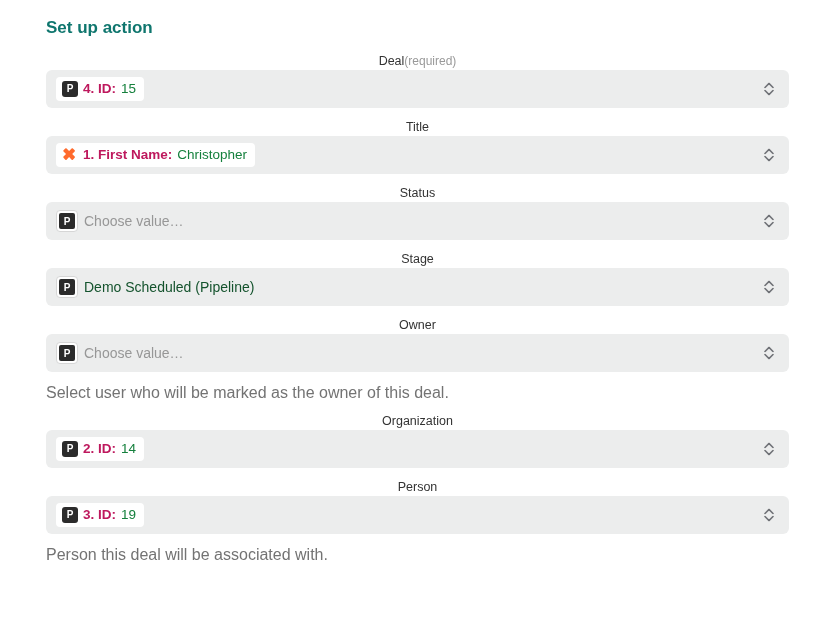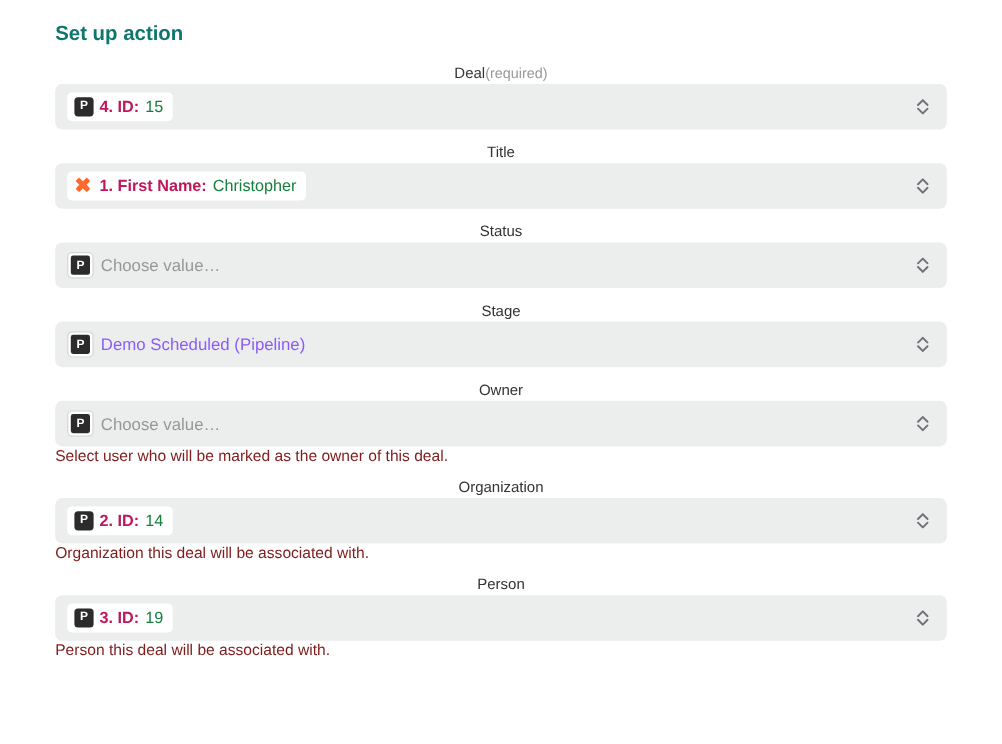--- a/index.html
+++ b/index.html
@@ -28,23 +28,23 @@
   }
   .label {
     font-size: 12.5px;
     color: #333;
   }
   .req {
     font-size: 12px;
     color: #999;
   }
   .help {
-    font-size: 13px;
-    color: #7f1d1d;
-    margin-top: 0;
+    font-size: 16px;
+    color: #737373;
+    margin-top: 12px;
   }
   .select {
     position: relative;
     background: #eceded;
     border-radius: 6px;
     padding: 7px 32px 7px 10px;
     display: flex;
     align-items: center;
     min-height: 38px;
     cursor: pointer;
@@ -109,21 +109,21 @@
     align-items: center;
     justify-content: center;
     font-family: Arial, sans-serif;
   }
   .placeholder {
     color: #979797;
     font-size: 14px;
     margin-left: 6px;
   }
   .selected-text {
-    color: #8b5cf6;
+    color: #14532d;
     font-size: 14px;
     margin-left: 6px;
   }
   .zap-icon { display: inline-flex; }
 </style>
 </head>
 <body>
 
 <h3 class="title">Set up action</h3>
 
@@ -247,21 +247,20 @@
     </span>
     <span class="caret">
       <svg width="10" height="6" viewBox="0 0 10 6">
           <path d="M1 5 L5 1 L9 5" stroke="currentColor" stroke-width="1.6" fill="none" stroke-linecap="round"></path>
         </svg>
       <svg width="10" height="6" viewBox="0 0 10 6">
           <path d="M1 1 L5 5 L9 1" stroke="currentColor" stroke-width="1.6" fill="none" stroke-linecap="round"></path>
         </svg>
     </span>
   </div>
-  <div class="help">Organization this deal will be associated with.</div>
 </div>
 
 <div class="field">
   <div class="label-row">
     <span class="label">Person</span>
   </div>
   <div class="select">
     <span class="pill">
       <span class="badge-p">P</span>
       <span class="key">3. ID:</span>

